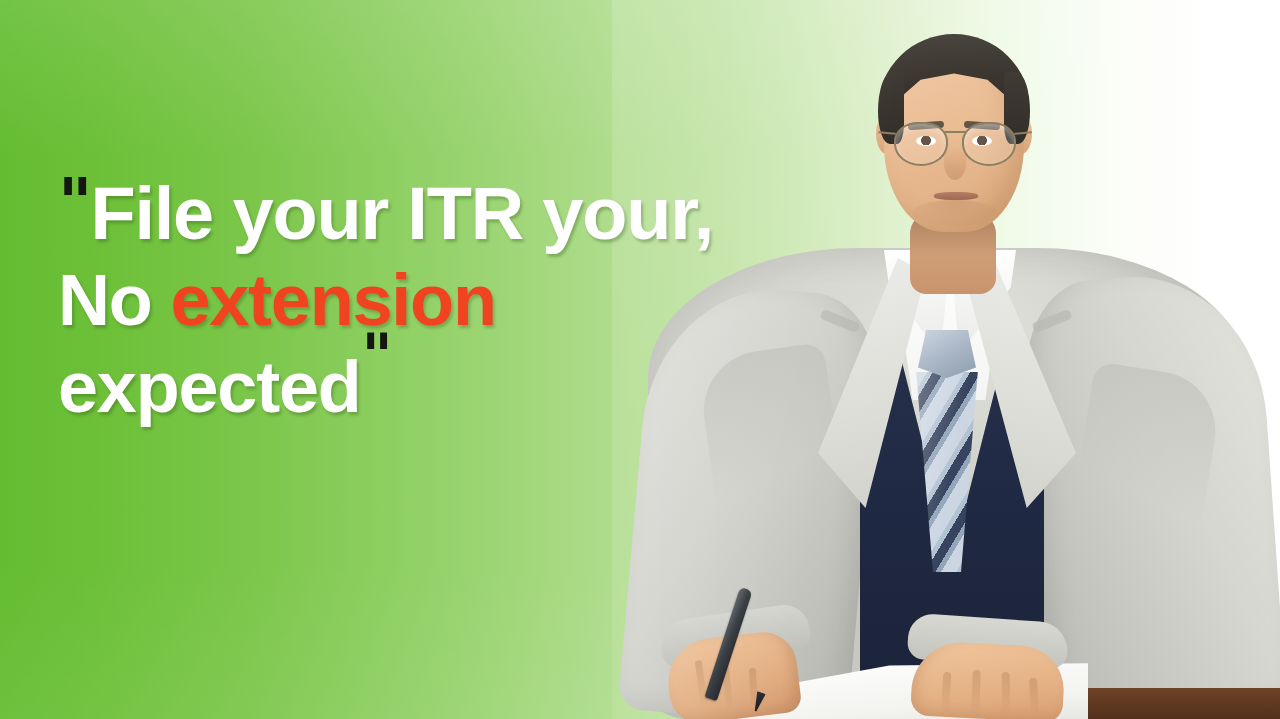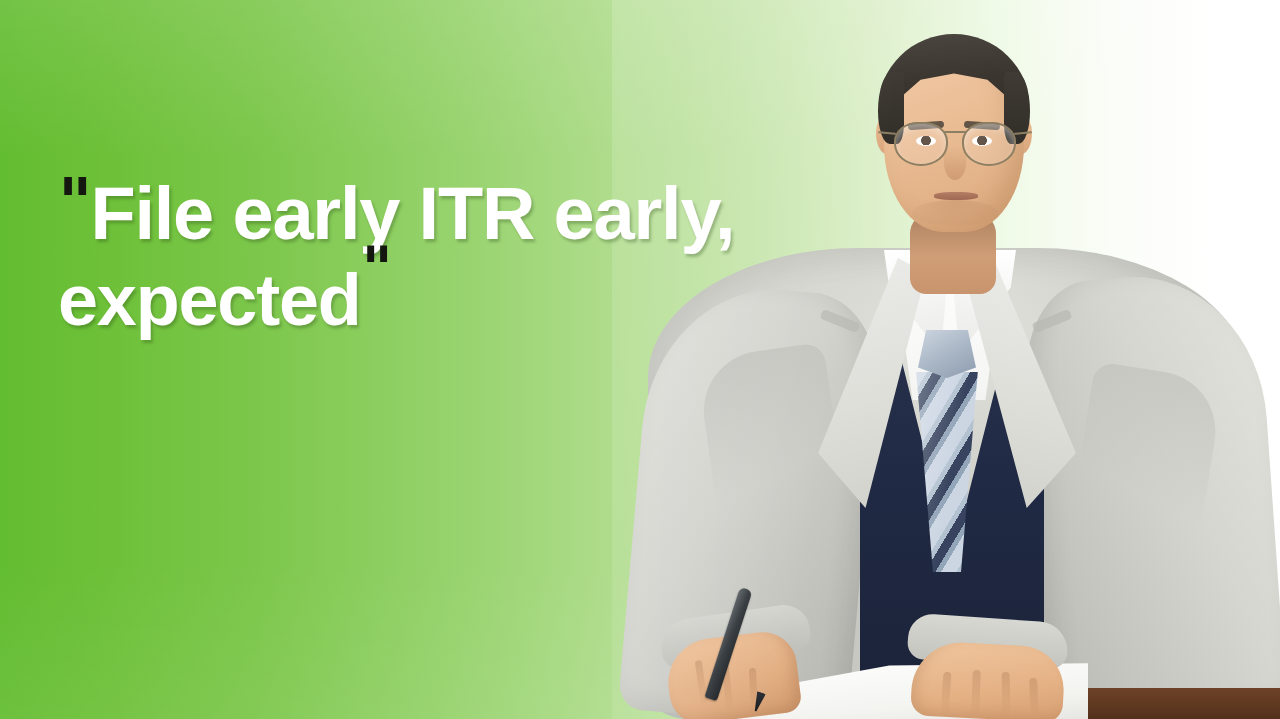--- a/index.html
+++ b/index.html
@@ -656,19 +656,20 @@
     <div class="rf1"></div>
     <div class="rf2"></div>
     <div class="rf3"></div>
     <div class="rf4"></div>
 
     <div class="person-wash"></div>
   </div>
 
   <div class="quote-block">
 
-    <div class="q-line l1"><span class="qmark open">"</span><span>File early ITR early,</span></div>
-
+    <div class="q-line l1"><span class="qmark open">"</span><span>File your ITR your,</span></div>
+
+    <div class="q-line l2"><span>No </span><span class="hl-orange">extension</span></div>
 
     <div class="q-line l3"><span>expected</span><span class="qmark close">"</span></div>
   </div>
 
 </div>
 
 </body></html>

